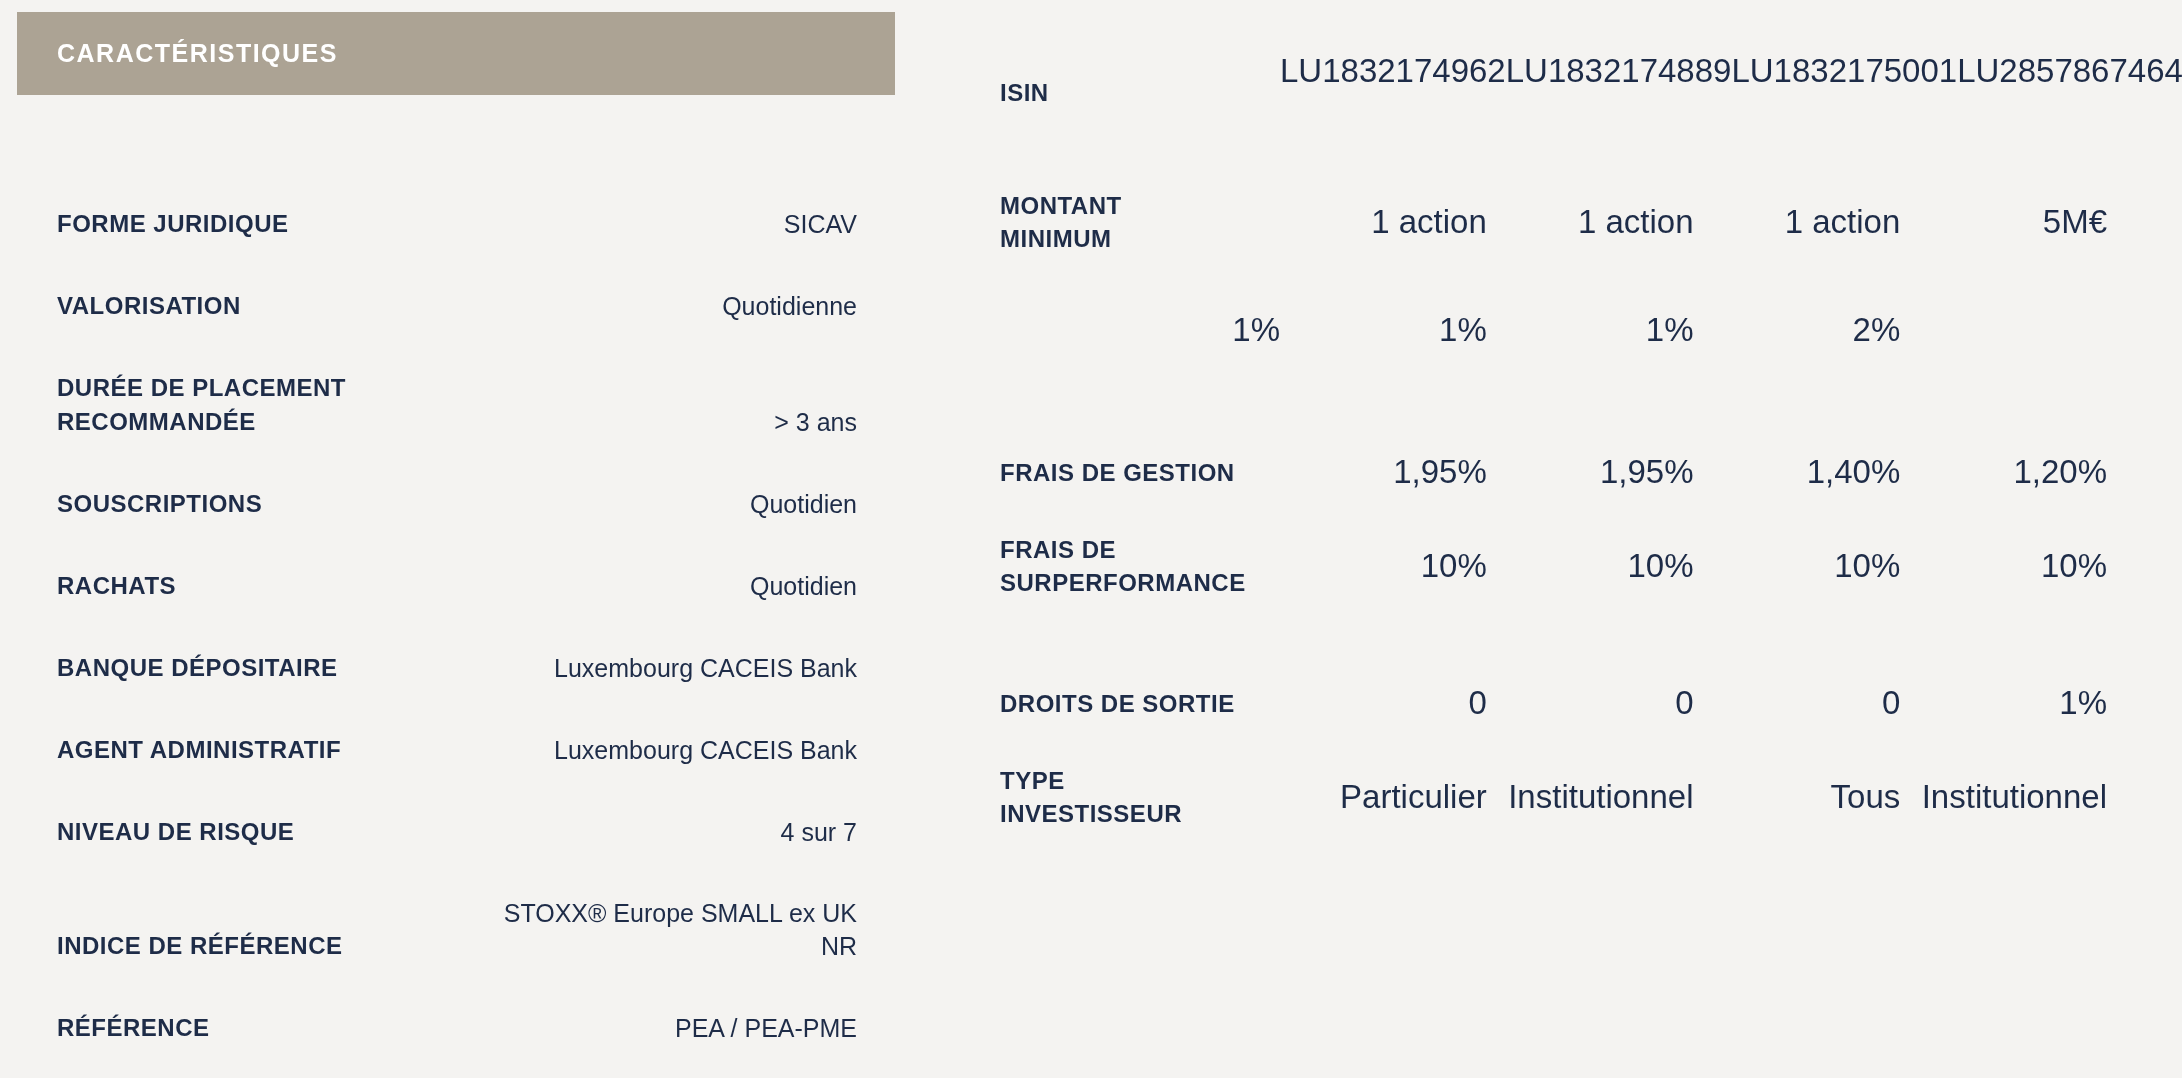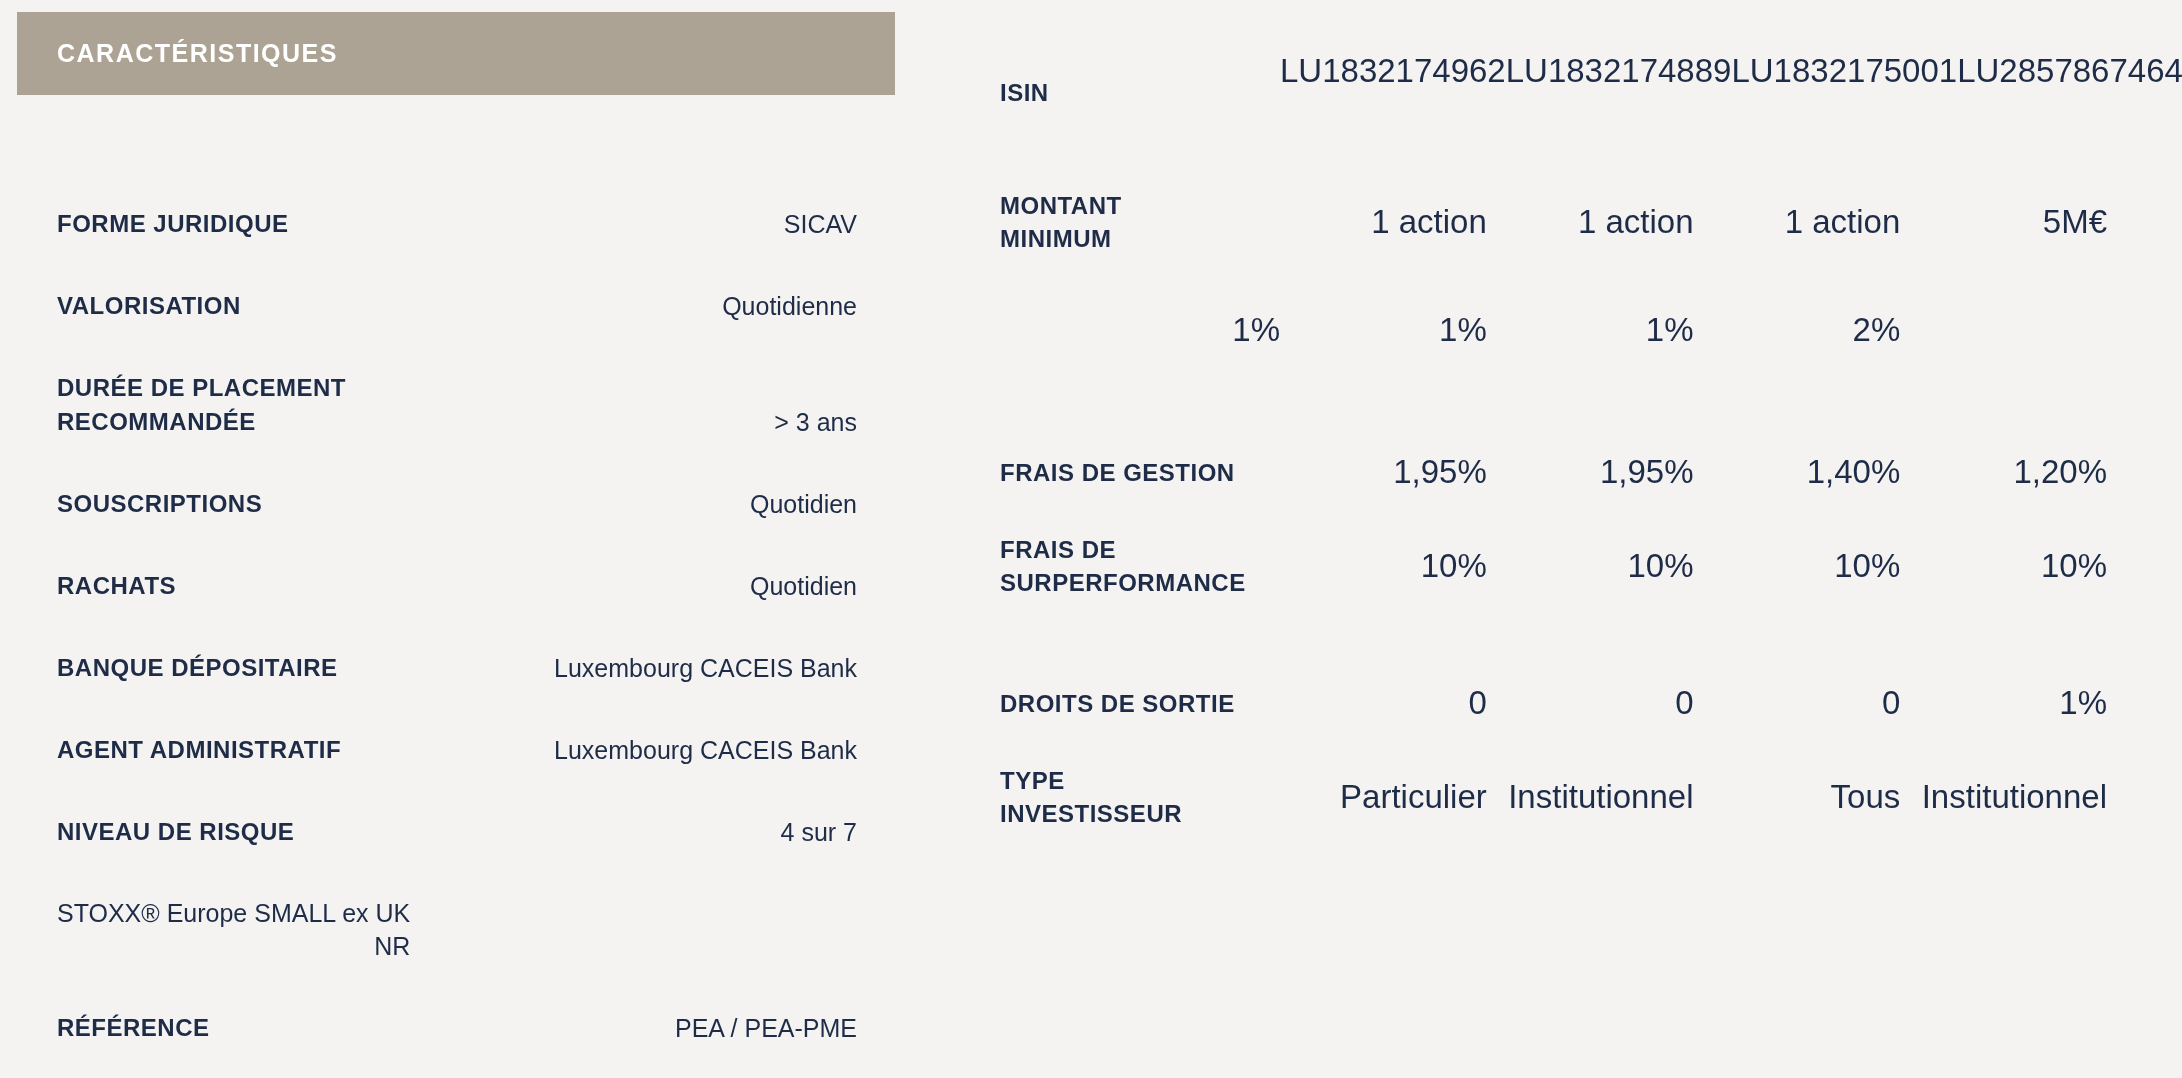--- a/index.html
+++ b/index.html
@@ -96,20 +96,21 @@
       </div>
       <div class="lrow">
         <span class="lbl">AGENT ADMINISTRATIF</span>
         <span class="val">Luxembourg CACEIS Bank</span>
       </div>
       <div class="lrow">
         <span class="lbl">NIVEAU DE RISQUE</span>
         <span class="val">4 sur 7</span>
       </div>
       <div class="lrow">
+        <span class="lbl">INDICE DE RÉFÉRENCE</span>
         <span class="val">STOXX® Europe SMALL ex UK
 NR</span>
       </div>
       <div class="lrow">
         <span class="lbl">RÉFÉRENCE</span>
         <span class="val">PEA / PEA-PME</span>
       </div>
     </div>
 </section>
 

